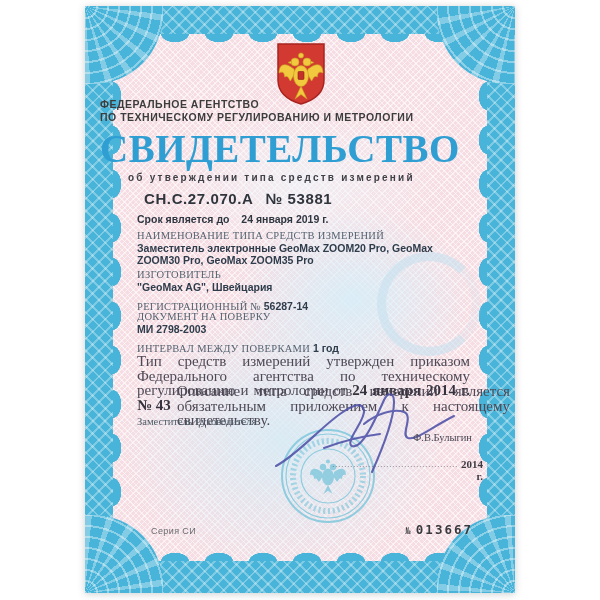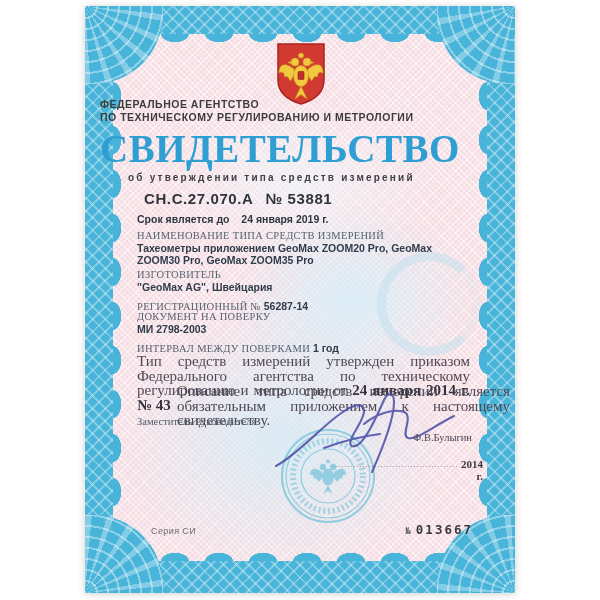--- a/index.html
+++ b/index.html
@@ -139,21 +139,21 @@
   </div>
 
   <div class="abs fieldzone validity" style="top:207px;">
     <span>Срок является до</span>
     <span style="display:inline-block;width:6px;"></span>
     <span>24 января 2019 г.</span>
   </div>
 
   <div class="abs fieldzone" style="top:224px;">
     <div class="lbl">НАИМЕНОВАНИЕ ТИПА СРЕДСТВ ИЗМЕРЕНИЙ</div>
-    <div class="val">Тахеометры приложением GeoMax ZOOM20 Pro, GeoMax ZOOM30 Pro, GeoMax ZOOM35 Pro</div>
+    <div class="val">Заместитель электронные GeoMax ZOOM20 Pro, GeoMax ZOOM30 Pro, GeoMax ZOOM35 Pro</div>
   </div>
 
   <div class="abs fieldzone" style="top:263px;">
     <div class="lbl">ИЗГОТОВИТЕЛЬ</div>
     <div class="val">"GeoMax AG", Швейцария</div>
   </div>
 
   <div class="abs fieldzone inline" style="top:290px;">
     <span class="lbl">РЕГИСТРАЦИОННЫЙ № </span>
     <span class="val">56287-14</span>

